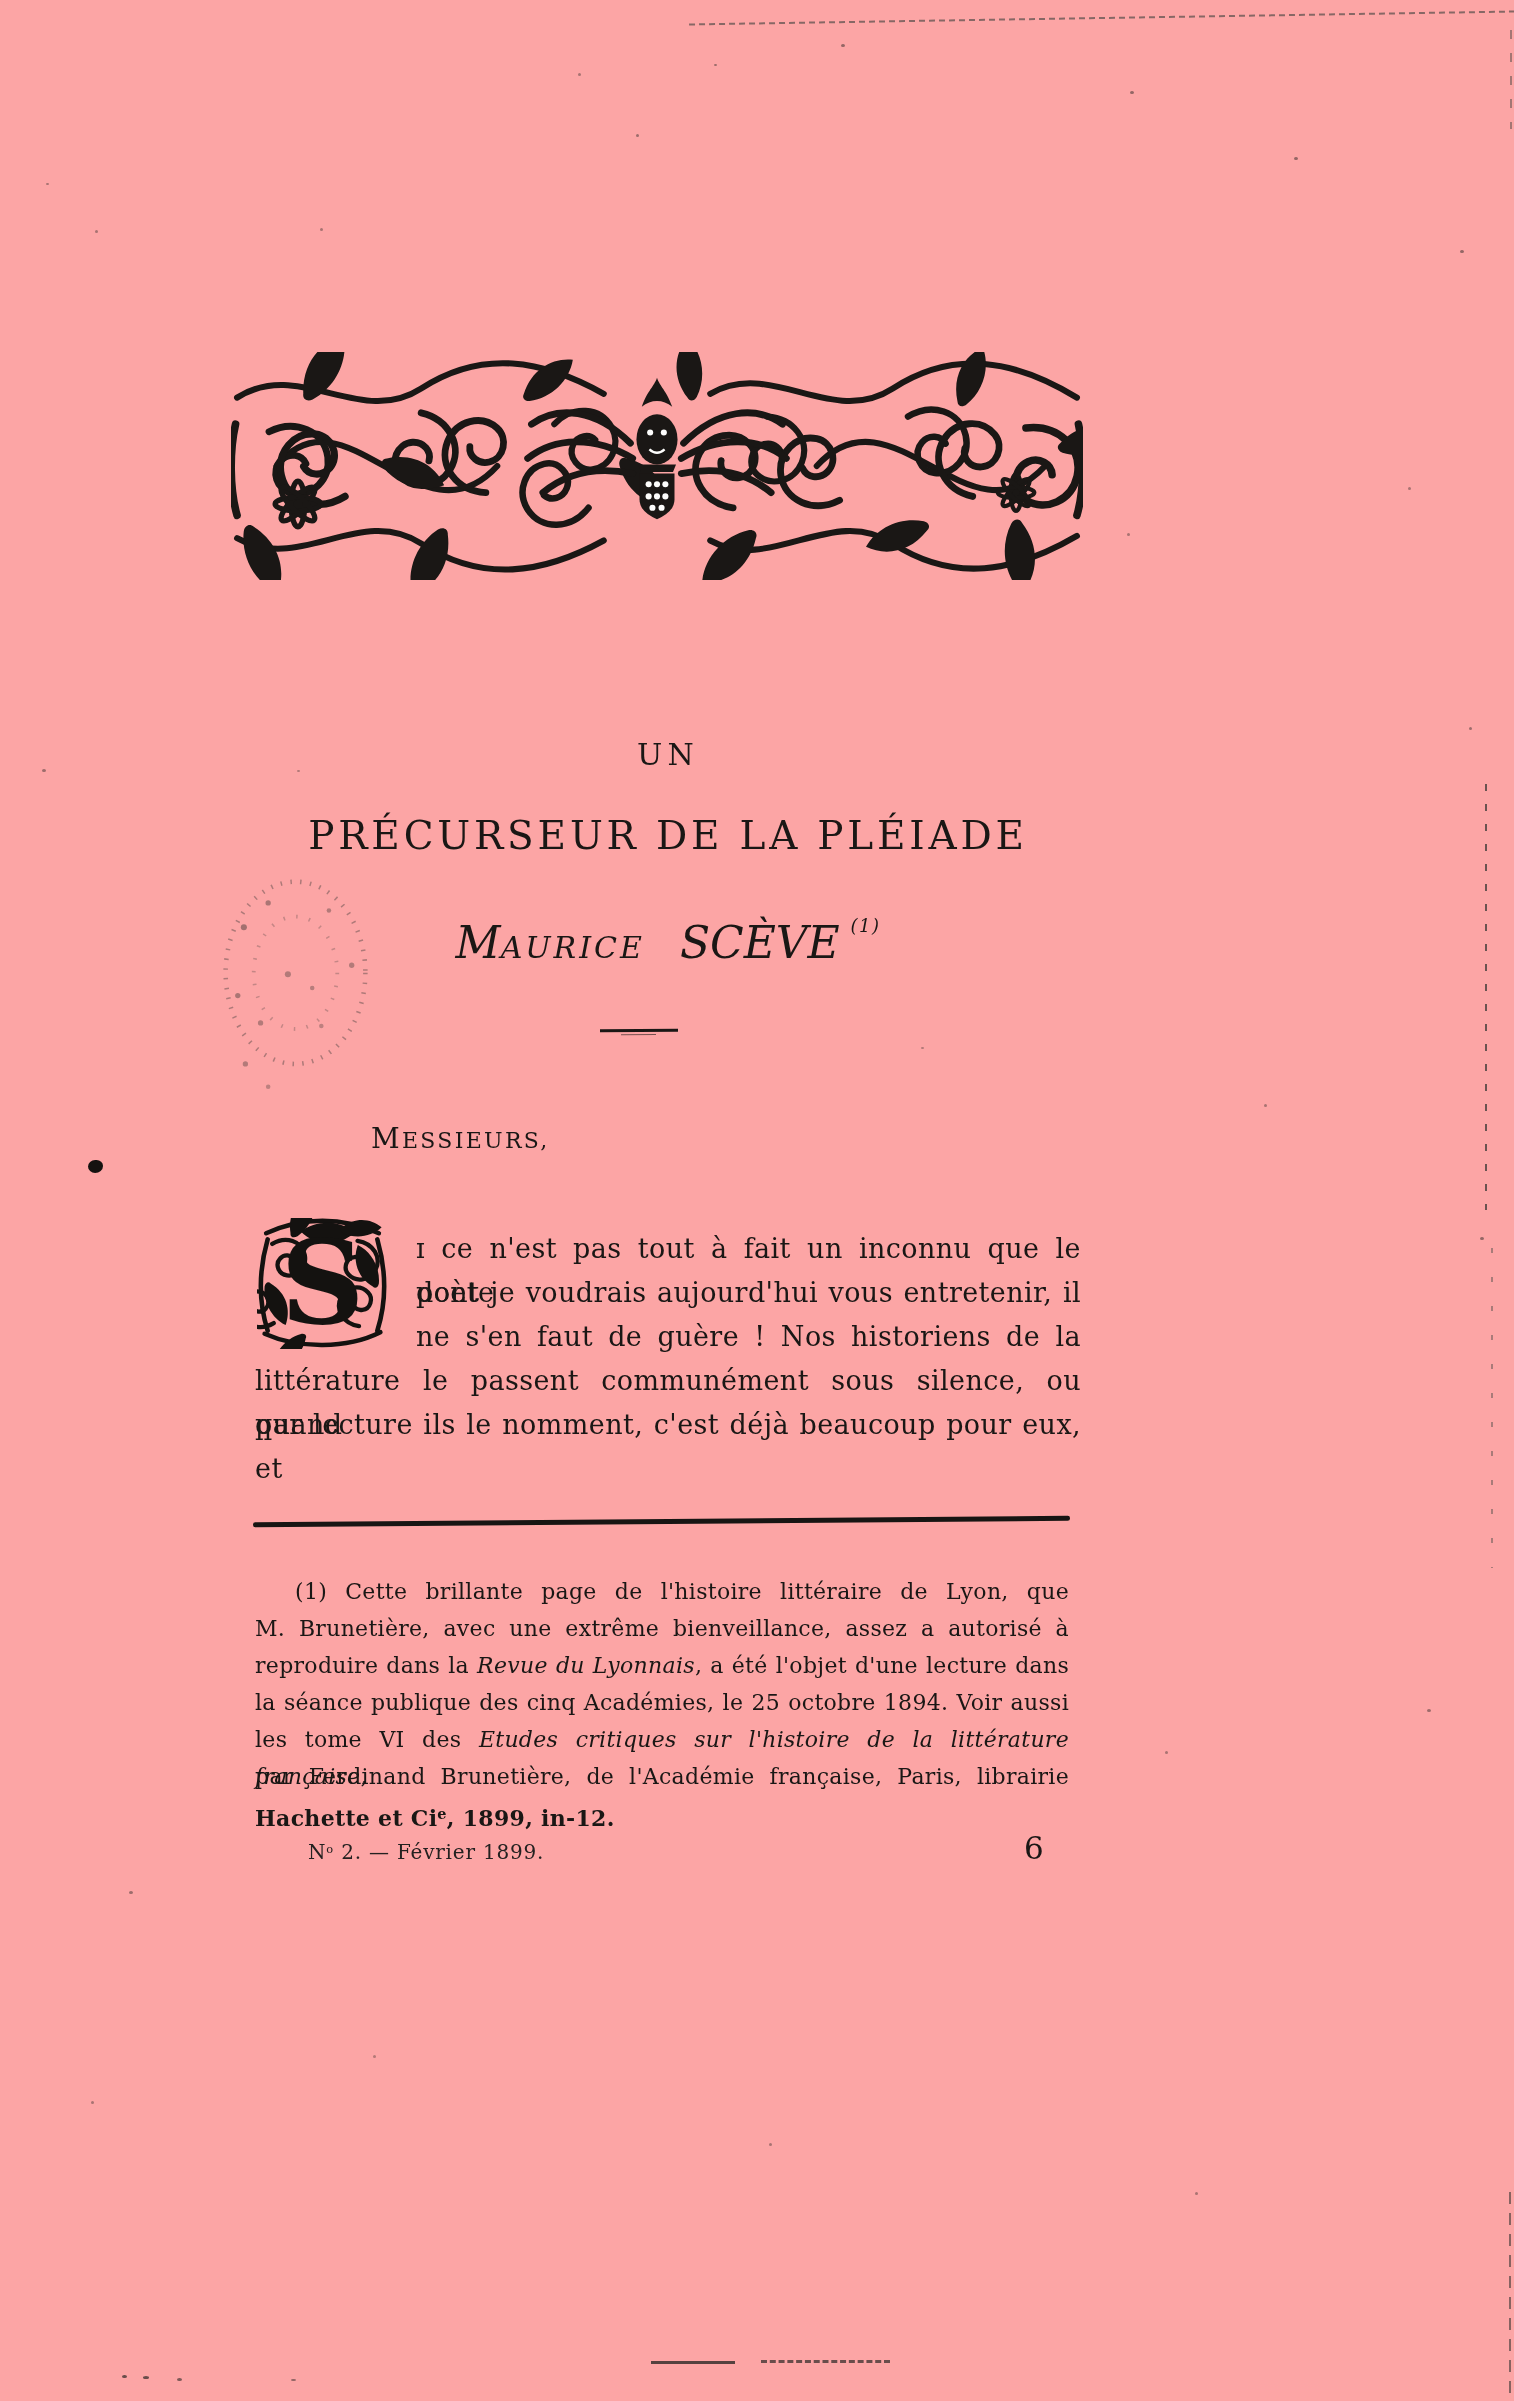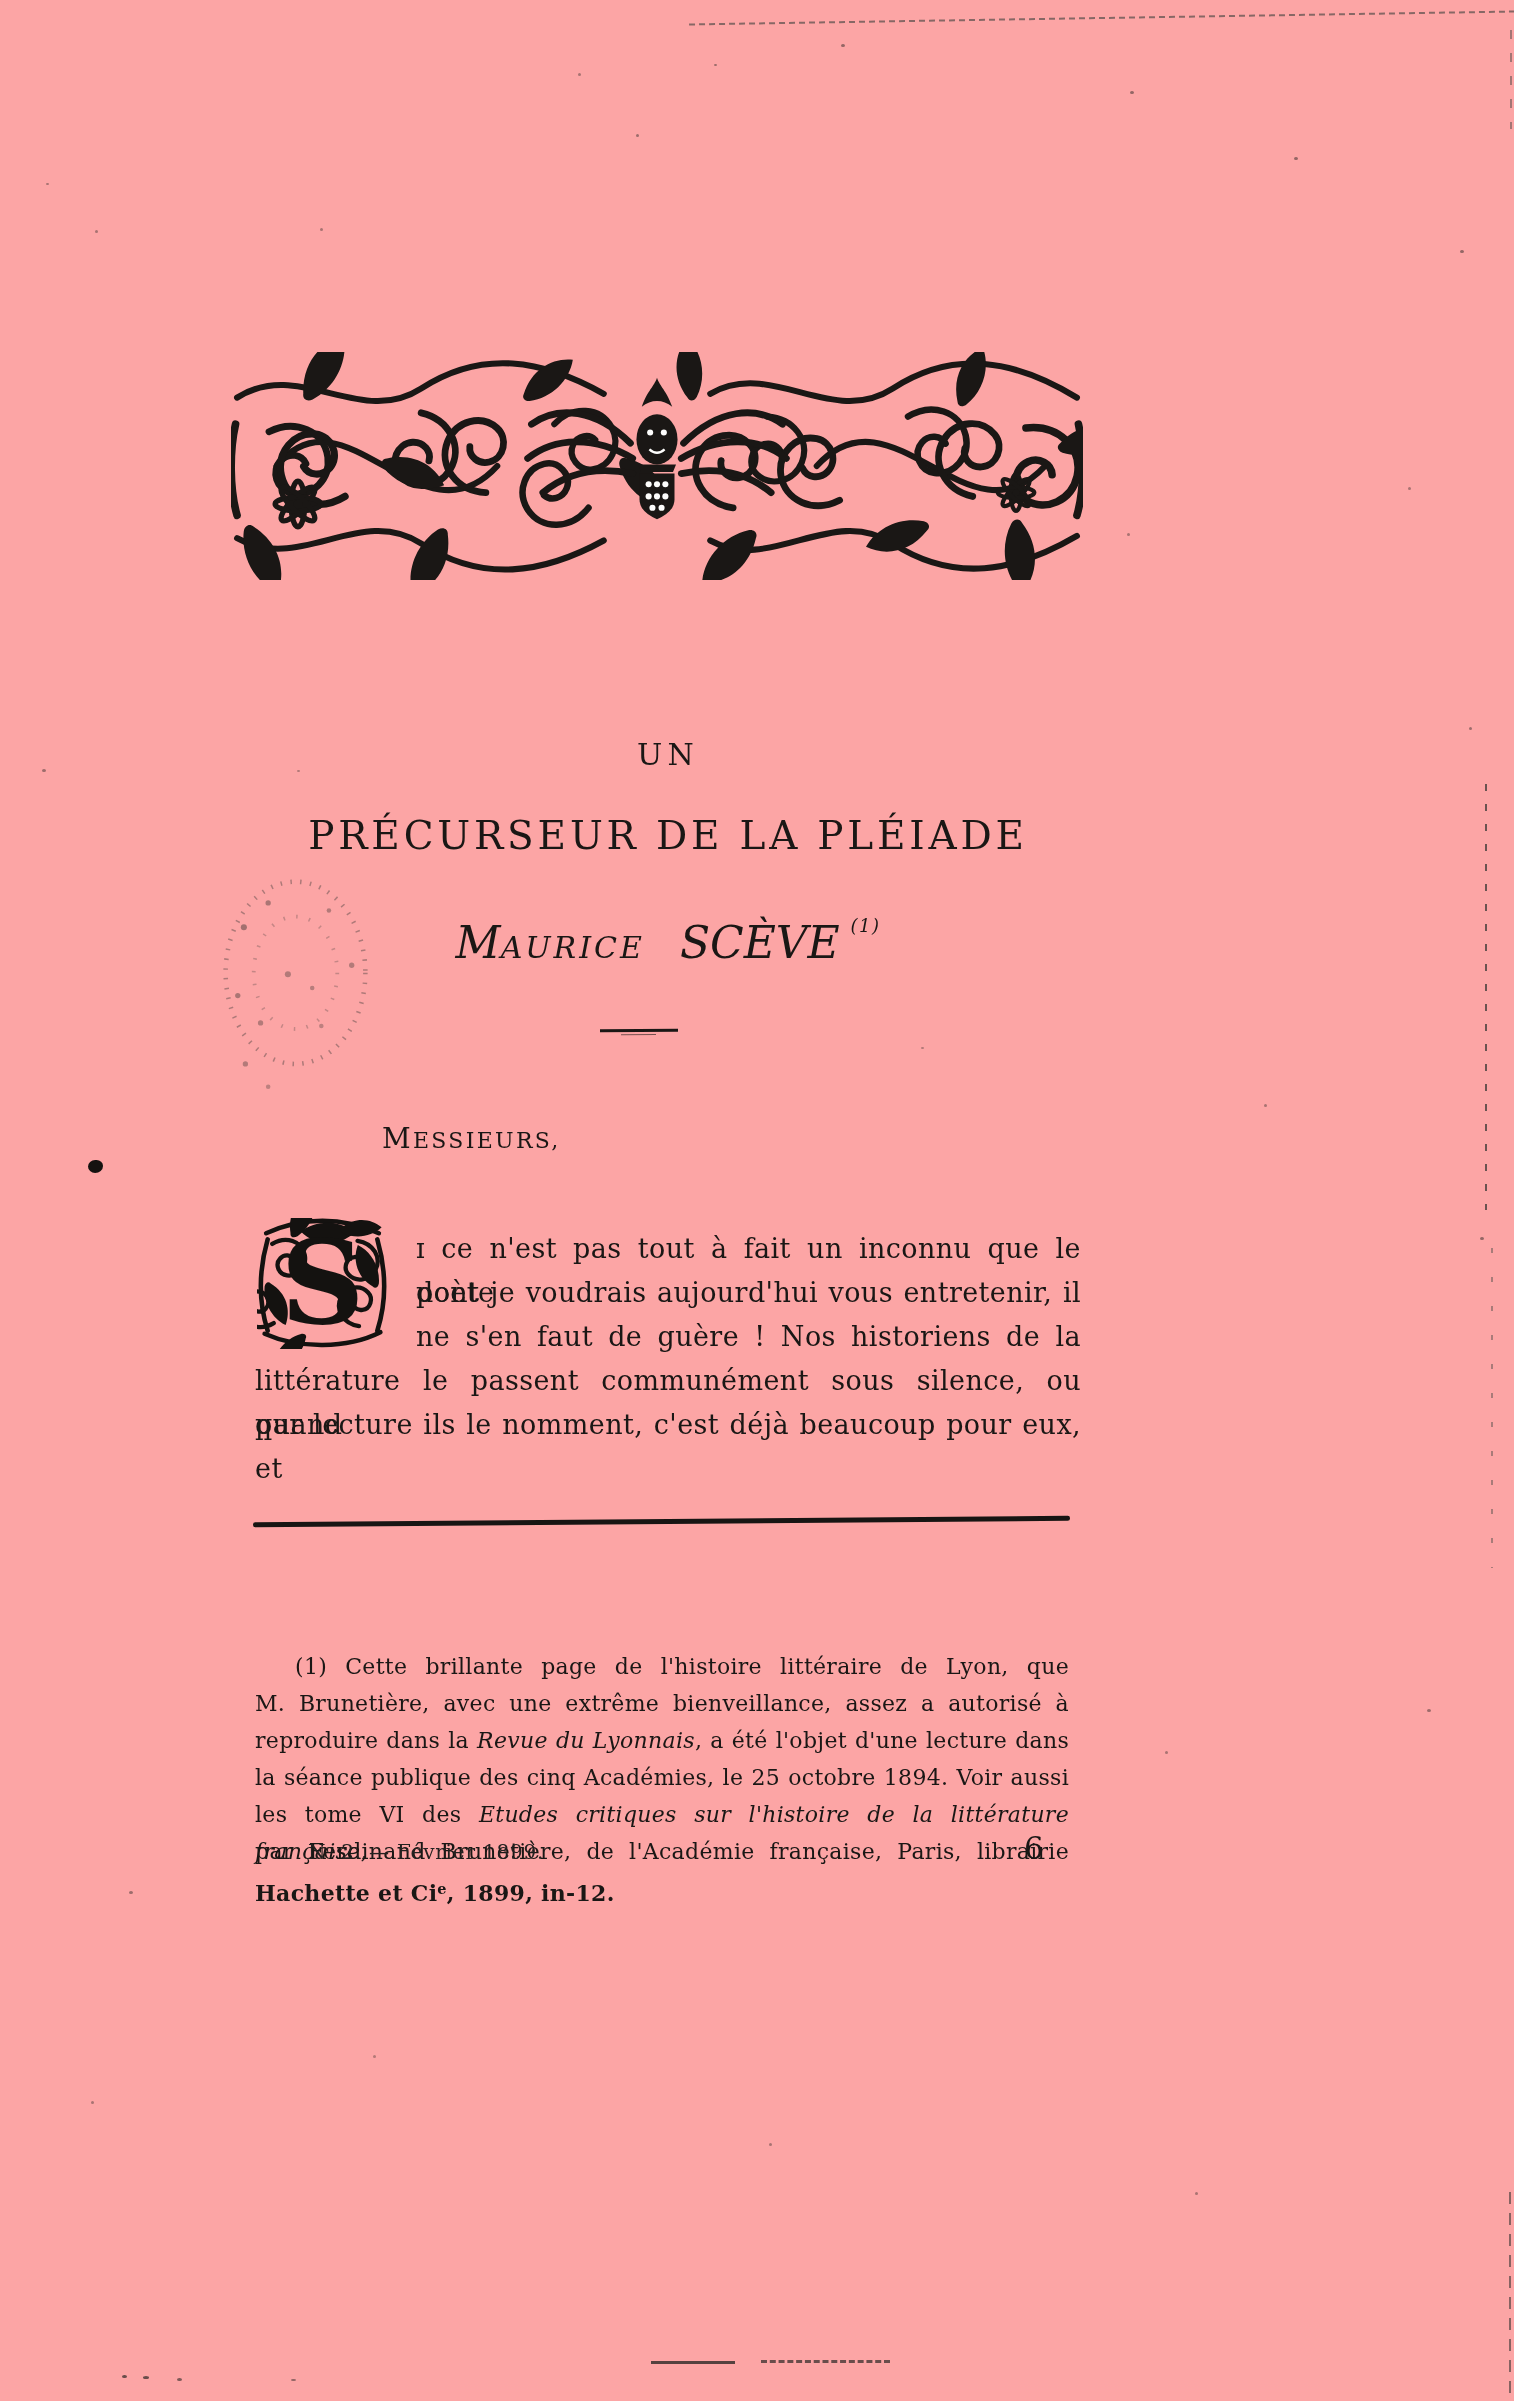--- a/index.html
+++ b/index.html
@@ -49,33 +49,33 @@
   .subtitle .gap{display:inline-block;width:35px;}
   .subtitle .ref{font-size:18px;vertical-align:26px;letter-spacing:1.5px;margin-left:10.7px;}
   .title-rule{left:600px;top:1029px;width:78px;height:3px;background:#1a1715;transform:rotate(-.4deg);}
   .title-rule:after{content:"";position:absolute;left:21px;top:4.6px;width:35px;height:1.5px;background:#1a1715;opacity:.6;}
 
   
   .stamp{left:215px;top:874px;width:161px;height:228px;opacity:.9;}
   .margin-dot{left:88px;top:1160px;width:14.5px;height:13px;background:#151210;border-radius:50% 45% 55% 50%;}
 
   
-  .salutation{left:382px;top:1122px;letter-spacing:2.3px;}
+  .salutation{left:371px;top:1122px;letter-spacing:2.3px;}
   .salutation .cap{font-size:28px;}
   .salutation .rest{font-size:22px;}
 
   
   .bodypara{left:255px;top:1227px;width:826px;font-size:27px;}
   .bline{height:44px;line-height:44px;text-align:justify;text-align-last:justify;letter-spacing:0.4px;}
   .bline.ind{margin-left:161px;}
   .dropcap{position:absolute;left:1.5px;top:-9px;width:131px;height:131px;}
 
   
   .fnrule{left:253px;top:1519px;width:817px;height:5.3px;background:#171513;transform:rotate(-.45deg);border-radius:2.3px;}
-  .footnote{left:255px;top:1648px;width:814px;font-size:22px;}
+  .footnote{left:255px;top:1573px;width:814px;font-size:22px;}
   .fline{height:37px;line-height:37px;text-align:justify;text-align-last:justify;letter-spacing:0.3px;}
   .fline.first{text-indent:40px;}
   .fline.last{text-align-last:left;font-weight:bold;}
   .it{font-style:italic;}
   .sup{font-size:14.5px;vertical-align:6.9px;}
 
   
   .issue{left:308px;top:1840px;font-size:20px;letter-spacing:0.8px;color:#242120;}
   .issue .sup2{font-size:11.4px;vertical-align:6px;}
   .pagenum{left:1024px;top:1830px;font-size:31px;}

